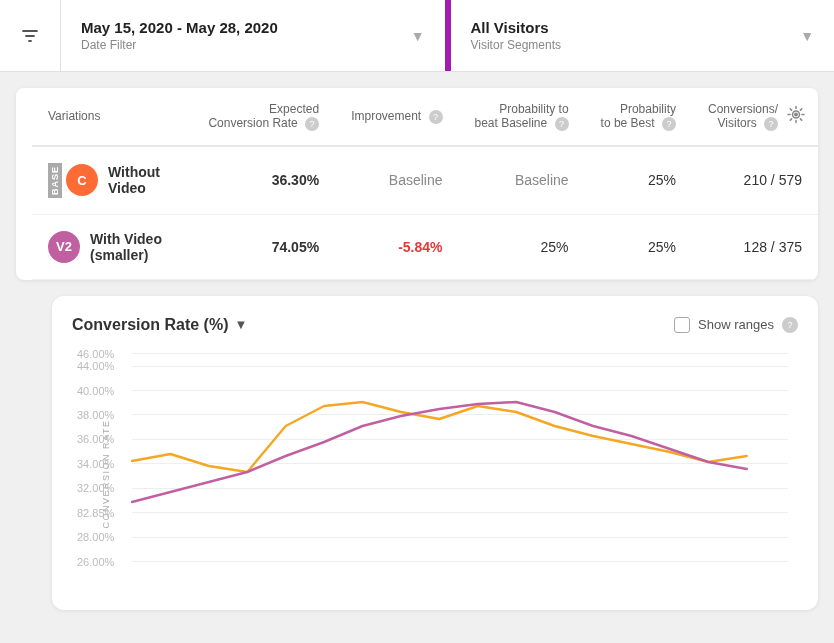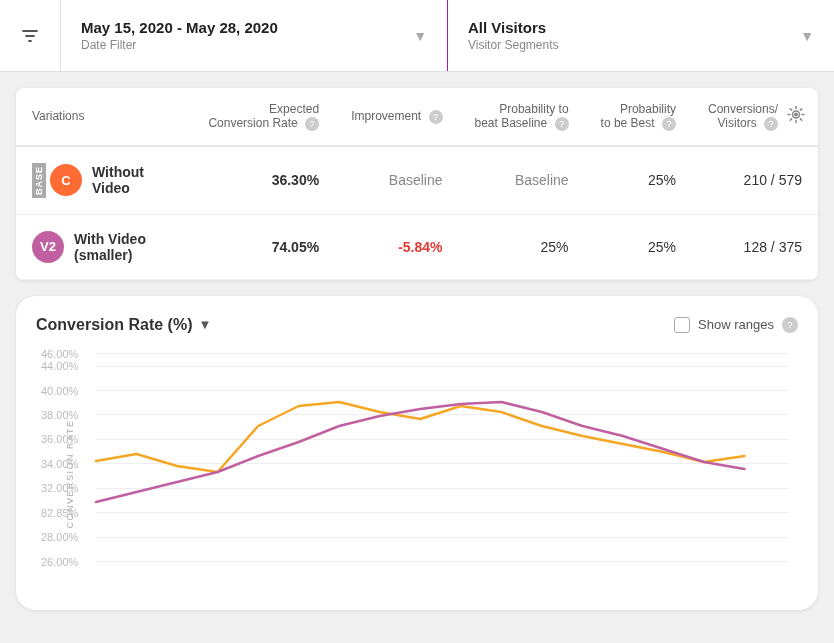--- a/index.html
+++ b/index.html
@@ -28,21 +28,21 @@
     }
     .filter-icon-wrap svg {
       color: #555;
     }
     .filter-section {
       display: flex;
       align-items: center;
       justify-content: space-between;
       padding: 0 20px;
       flex: 1;
-      border-right: 1px solid #a21caf;
+      border-right: 6px solid #a21caf;
       cursor: pointer;
     }
     .filter-section:last-child {
       border-right: none;
     }
     .filter-section-text .filter-main {
       font-size: 15px;
       font-weight: 600;
       color: #222;
     }
@@ -66,20 +66,21 @@
     .card {
       background: #fff;
       border-radius: 8px;
       box-shadow: 0 1px 4px rgba(0,0,0,0.08);
       margin-bottom: 16px;
       overflow: hidden;
     }
 
     .table-wrap {
       overflow-x: auto;
+      margin-left: 16px;
     }
 
     table {
       width: 100%;
       border-collapse: collapse;
       font-size: 13px;
     }
     thead tr {
       border-bottom: 2px solid #e8e8e8;
     }
@@ -177,23 +178,24 @@
     .probability-baseline {
       color: #888;
     }
     .thead-row-wrap {
       position: relative;
     }
 
     
     .chart-card {
       background: #fff;
-      border-radius: 20px;
+      border-radius: 12px;
       box-shadow: 0 1px 4px rgba(0,0,0,0.08);
       padding: 20px 20px 16px 20px;
+      margin-left: 36px;
     }
     .chart-header {
       display: flex;
       align-items: center;
       justify-content: space-between;
       margin-bottom: 20px;
     }
     .chart-title {
       display: flex;
       align-items: center;

